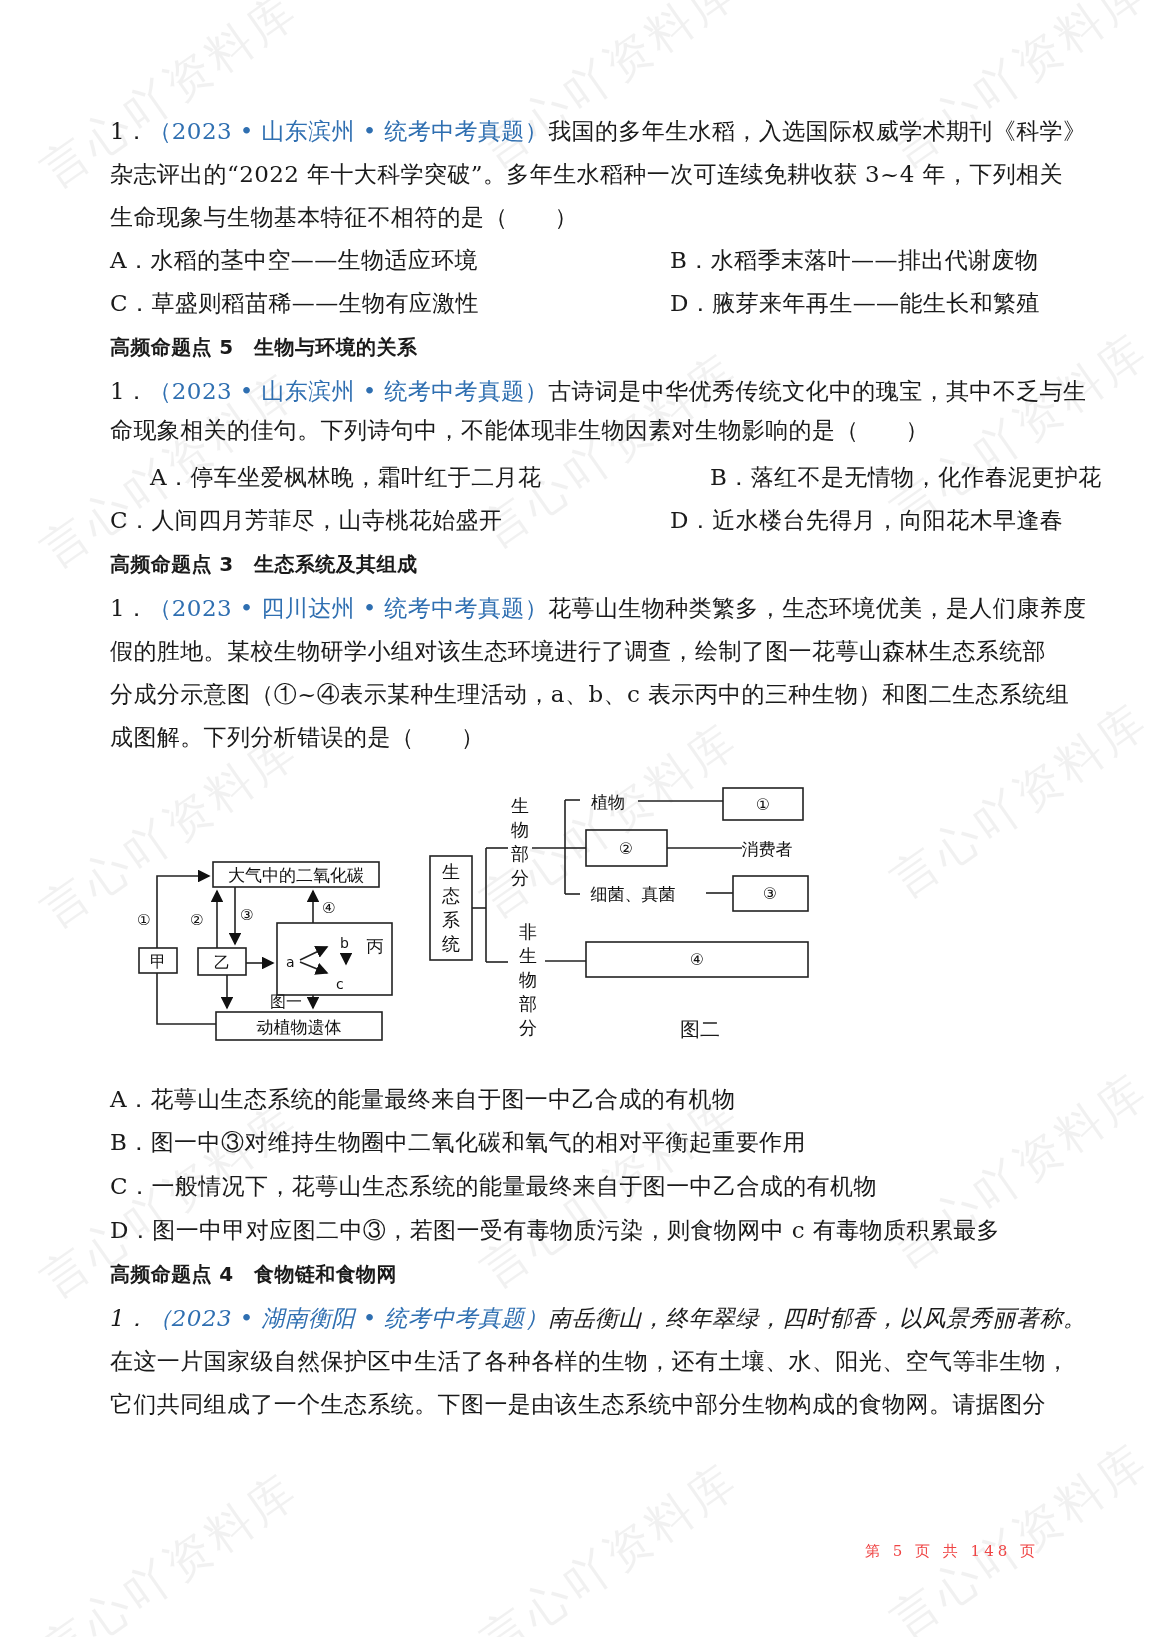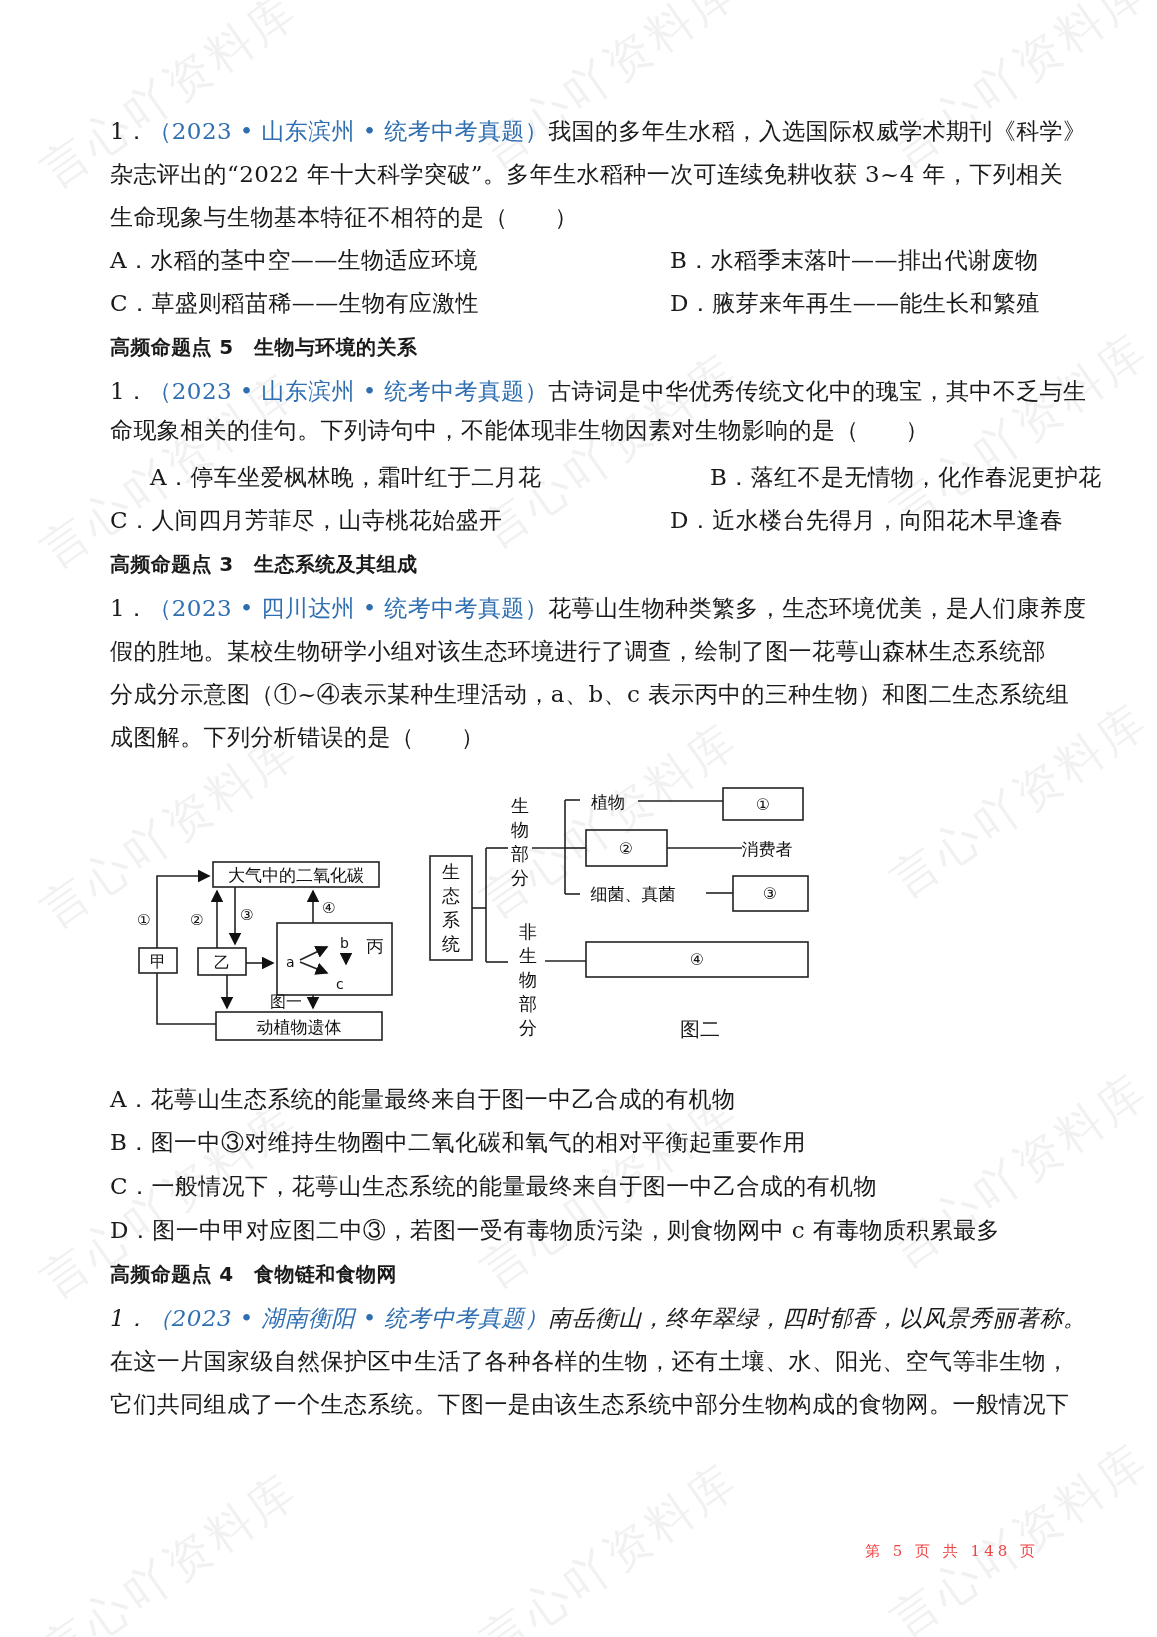--- a/index.html
+++ b/index.html
@@ -197,16 +197,16 @@
   <div class="line" style="top:1127px;">B．图一中③对维持生物圈中二氧化碳和氧气的相对平衡起重要作用</div>
   <div class="line" style="top:1084px;">A．花萼山生态系统的能量最终来自于图一中乙合成的有机物</div>
   <div class="line" style="top:1171px;">C．一般情况下，花萼山生态系统的能量最终来自于图一中乙合成的有机物</div>
   <div class="line" style="top:1215px;">D．图一中甲对应图二中③，若图一受有毒物质污染，则食物网中 c 有毒物质积累最多</div>
 
   <div class="line heading" style="top:1259px;">高频命题点 4　食物链和食物网</div>
   <div class="line" style="top:1303px;font-style:italic;">
     <span>1．</span><span class="src">（2023 • 湖南衡阳 • 统考中考真题）</span><span>南岳衡山，终年翠绿，四时郁香，以风景秀丽著称。</span>
   </div>
   <div class="line" style="top:1346px;">在这一片国家级自然保护区中生活了各种各样的生物，还有土壤、水、阳光、空气等非生物，</div>
-  <div class="line" style="top:1389px;">它们共同组成了一个生态系统。下图一是由该生态系统中部分生物构成的食物网。一般情况下</div>
+  <div class="line" style="top:1389px;">它们共同组成了一个生态系统。下图一是由该生态系统中部分生物构成的食物网。请据图分</div>
 
   <div class="footer">第 5 页 共 148 页</div>
 </div>
 
 </body></html>

